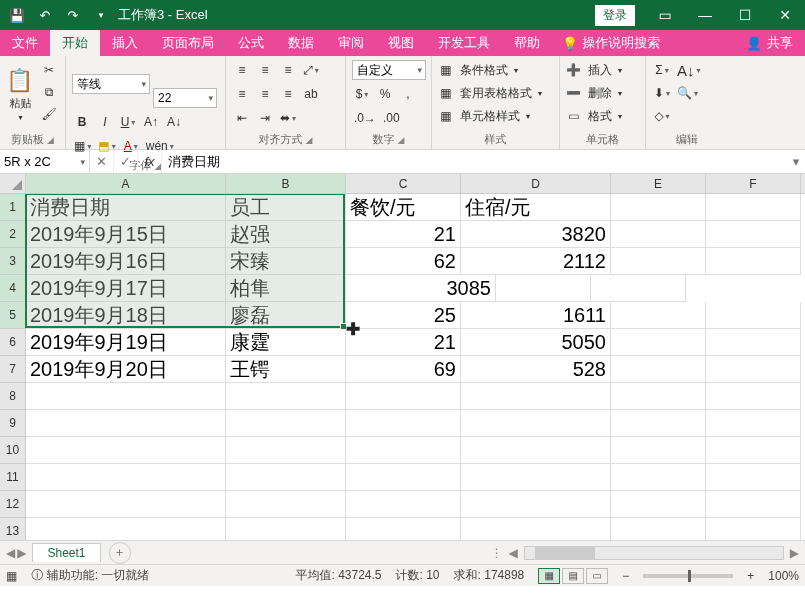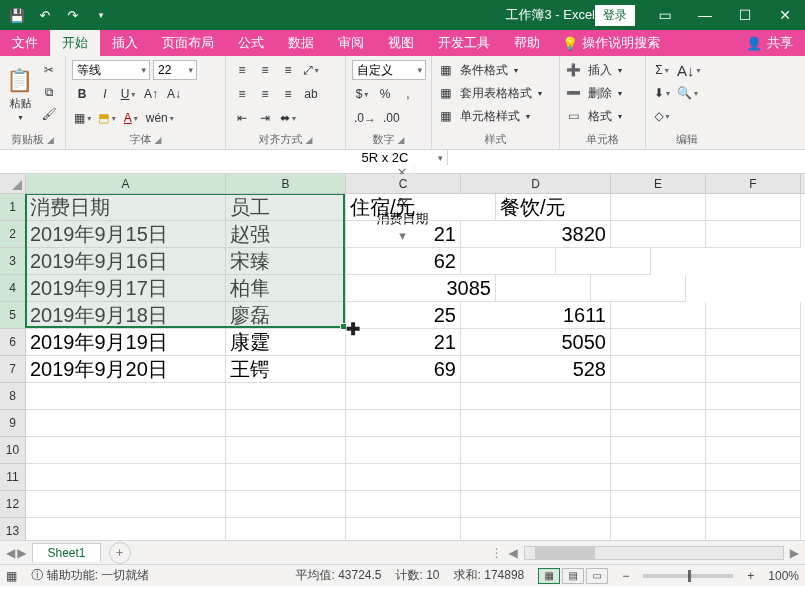--- a/index.html
+++ b/index.html
@@ -2,21 +2,21 @@
 <html><head>
 <meta charset="utf-8">
 <style>
 * { box-sizing: border-box; margin: 0; padding: 0; font-family: "Microsoft YaHei", sans-serif; }
 body { width: 805px; height: 608px; background: #fff; overflow: hidden; font-size: 12px; }
 
 
 .titlebar { height: 30px; background: #0f6b3a; display: flex; align-items: center; color: #fff; }
 .titlebar .qat { display: flex; align-items: center; gap: 6px; padding: 0 6px; }
 .titlebar .qat-btn { width: 22px; height: 22px; display: flex; align-items: center; justify-content: center; color: #fff; font-size: 13px; }
-.titlebar .title { flex: 1; text-align: right; font-size: 13px; }
+.titlebar .title { flex: 1; text-align: left; font-size: 13px; }
 .titlebar .win-btns { display: flex; align-items: center; }
 .titlebar .login { background: #fff; color: #0f6b3a; padding: 2px 8px; margin-right: 10px; font-size: 12px; }
 .titlebar .wbtn { width: 40px; height: 30px; display: flex; align-items: center; justify-content: center; font-size: 14px; }
 
 
 .ribbon-tabs { height: 26px; background: #ec4899; display: flex; align-items: center; color: #fff; font-size: 13px; }
 .ribbon-tabs .tab { padding: 0 12px; height: 26px; display: flex; align-items: center; }
 .ribbon-tabs .tab.active { background: #f3f2f1; color: #0f6b3a; }
 .ribbon-tabs .tell-me { display: flex; align-items: center; gap: 4px; padding: 0 10px; }
 .ribbon-tabs .share { margin-left: auto; padding: 0 12px; display: flex; align-items: center; gap: 4px; }
@@ -32,21 +32,21 @@
 .ico-btn { min-width: 20px; height: 20px; display: flex; align-items: center; justify-content: center; font-size: 12px; color: #333; padding: 0 2px; }
 .ico-btn.dd::after { content: "▾"; font-size: 8px; margin-left: 2px; color: #666; }
 .big-btn { width: 38px; display: flex; flex-direction: column; align-items: center; justify-content: center; gap: 2px; font-size: 11px; color: #333; }
 .big-btn .bi { font-size: 22px; }
 .sel { height: 20px; border: 1px solid #bbb; background: #fff; font-size: 12px; padding: 0 14px 0 4px; display: flex; align-items: center; position: relative; }
 .sel::after { content:"▾"; position:absolute; right:3px; font-size:9px; color:#666; }
 .style-row{display:flex;align-items:center;gap:6px;height:20px;font-size:12px;color:#333;}
 .style-row .si{width:16px;display:flex;justify-content:center;}
 
 
-.fbar { height: 24px; border-bottom: 1px solid #d6d6d6; display: flex; align-items: center; font-size: 13px; flex-direction: column; }
+.fbar { height: 24px; border-bottom: 1px solid #d6d6d6; display: flex; align-items: center; font-size: 13px; }
 .namebox { width: 90px; border-right: 1px solid #d6d6d6; padding: 0 4px; height: 100%; display: flex; align-items: center; position:relative;}
 .namebox::after{content:"▾";position:absolute;right:4px;font-size:9px;color:#666;}
 .fb-btn { width: 24px; display: flex; align-items: center; justify-content: center; color: #777; height: 100%; border-right: 1px solid #eee; }
 .fb-btn.fx { font-style: italic; color: #333; }
 .fcontent { flex: 1; padding: 0 6px; }
 .fbar .expand{width:18px;display:flex;align-items:center;justify-content:center;color:#777;}
 
 
 .grid-wrap { height: 366px; display:flex; flex-direction:column; background:#fff;}
 .col-hdrs { display:flex; height:20px; background:#e6e6e6; border-bottom:1px solid #ccc;}
@@ -144,21 +144,21 @@
         <span>剪贴板</span>
         <span class="launcher">◢</span>
       </div>
   </div>
 
   <div class="rgrp" style="width:160px;">
     <div class="controls">
         <div class="col" style="width:100%;gap:4px;">
       <div class="row">
         <div class="sel" style="width:78px;">等线</div>
-        <div class="sel" style="width:44px;">22</div>
+        <div class="sel" style="width:64px;margin-top:28px;">22</div>
       </div>
       <div class="row">
         <span class="ico-btn">
               <b>B</b>
             </span>
         <span class="ico-btn">
               <i>I</i>
             </span>
         <span class="ico-btn dd">
               <u>U</u>
@@ -339,37 +339,38 @@
         <div class="rh">13</div>
       </div>
     <div class="cells" id="cells">
       <div class="selection" style="left:-1px;top:-1px;width:320px;height:135px;">
           <div class="sel-handle"></div>
         </div>
       <div class="plus-cursor" style="left:320px;top:125px;">✚</div>
     <div class="crow">
           <div class="cell w-A">消费日期</div>
           <div class="cell w-B">员工</div>
+          <div class="cell w-C">餐饮/元</div>
           <div class="cell w-D">住宿/元</div>
-          <div class="cell w-C">餐饮/元</div>
           <div class="cell w-E"></div>
           <div class="cell w-F"></div>
         </div>
         <div class="crow">
           <div class="cell w-A">2019年9月15日</div>
           <div class="cell w-B">赵强</div>
           <div class="cell w-C r">21</div>
           <div class="cell w-D r">3820</div>
           <div class="cell w-E"></div>
           <div class="cell w-F"></div>
         </div>
         <div class="crow">
           <div class="cell w-A">2019年9月16日</div>
           <div class="cell w-B">宋臻</div>
           <div class="cell w-C r">62</div>
+          <div class="cell w-D r">2112</div>
           <div class="cell w-E"></div>
           <div class="cell w-F"></div>
         </div>
         <div class="crow">
           <div class="cell w-A">2019年9月17日</div>
           <div class="cell w-B">柏隼</div>
           <div class="cell w-D r">3085</div>
           <div class="cell w-E"></div>
           <div class="cell w-F"></div>
         </div>

